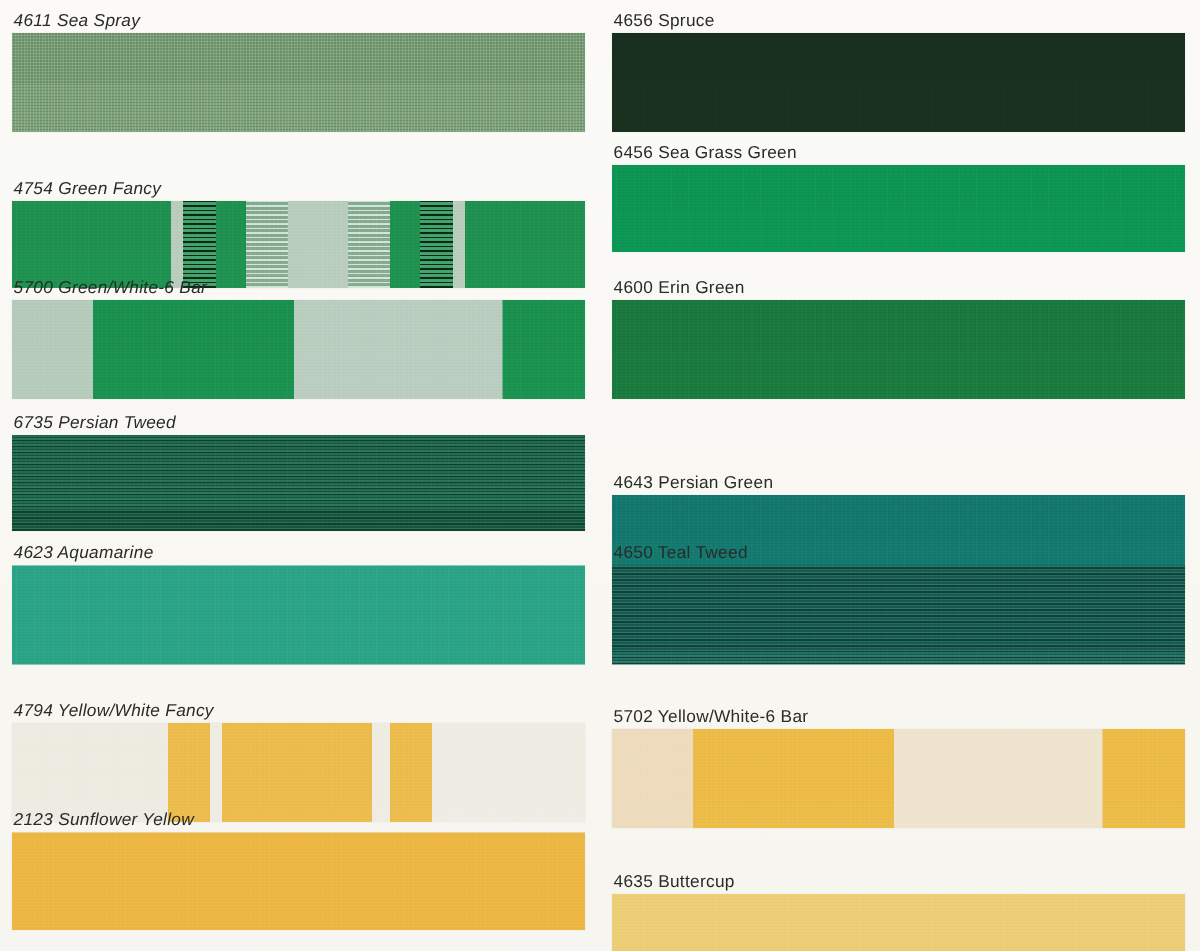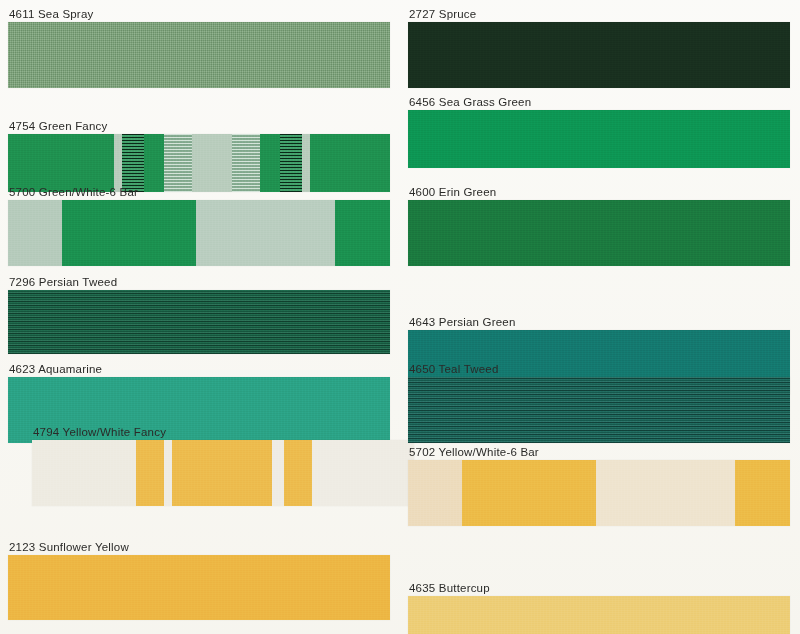--- a/index.html
+++ b/index.html
@@ -26,21 +26,21 @@
       linear-gradient(180deg, rgba(255,255,255,0.55), rgba(247,245,238,0.2)),
       #f6f5ef;
   }
 
   .column {
     position: absolute;
     top: 0;
     width: 398px;
     height: 634px;
   }
-  .column.left  { left: 0px; }
+  .column.left  { left: 0px; font-style: italic; }
   .column.right { left: 400px; }
 
   .row {
     position: absolute;
     left: 8px;
     width: 382px;
   }
 
   .swatch-label {
     font-size: 11.5px;
@@ -191,68 +191,68 @@
         <div class="swatch tex-bands" style="height: 66px; background: rgb(185, 205, 189);">
           <div class="bands">
             <div class="band" style="left: 0px; width: 54px; background: rgb(182, 203, 188);"></div>
             <div class="band" style="left: 54px; width: 134px; background: rgb(27, 145, 80);"></div>
             <div class="band" style="left: 188px; width: 139px; background: rgb(186, 206, 192);"></div>
             <div class="band" style="left: 327px; width: 55px; background: rgb(27, 145, 80);"></div>
           </div>
         </div>
       </div>
       <div class="row" style="top: 276px;">
-        <div class="swatch-label">7296 Persian Tweed</div>
+        <div class="swatch-label">6735 Persian Tweed</div>
         <div class="swatch tex-tweed" style="height: 64px; background: rgb(25, 105, 74);"></div>
       </div>
       <div class="row" style="top: 363px;">
         <div class="swatch-label">4623 Aquamarine</div>
         <div class="swatch tex-solid" style="height: 66px; background: rgb(43, 163, 134);"></div>
       </div>
-      <div class="row" style="top: 426px; margin-left: 24px;">
+      <div class="row" style="top: 468px;">
         <div class="swatch-label">4794 Yellow/White Fancy</div>
         <div class="swatch tex-bands" style="height: 66px; background: rgb(239, 236, 228);">
           <div class="bands">
             <div class="band" style="left: 0px; width: 104px; background: rgb(238, 235, 226);"></div>
             <div class="band" style="left: 104px; width: 28px; background: rgb(237, 188, 78);"></div>
             <div class="band" style="left: 132px; width: 8px; background: rgb(239, 236, 228);"></div>
             <div class="band" style="left: 140px; width: 100px; background: rgb(237, 188, 78);"></div>
             <div class="band" style="left: 240px; width: 12px; background: rgb(239, 236, 228);"></div>
             <div class="band" style="left: 252px; width: 28px; background: rgb(237, 188, 78);"></div>
             <div class="band" style="left: 280px; width: 102px; background: rgb(239, 236, 228);"></div>
           </div>
         </div>
       </div>
       <div class="row" style="top: 541px;">
         <div class="swatch-label">2123 Sunflower Yellow</div>
         <div class="swatch tex-solid" style="height: 65px; background: rgb(237, 183, 68);"></div>
       </div>
     </div>
   <div class="column right">
       <div class="row" style="top: 8px;">
-        <div class="swatch-label">2727 Spruce</div>
+        <div class="swatch-label">4656 Spruce</div>
         <div class="swatch tex-solid" style="height: 66px; background: rgb(25, 48, 31);"></div>
       </div>
       <div class="row" style="top: 96px;">
         <div class="swatch-label">6456 Sea Grass Green</div>
         <div class="swatch tex-solid" style="height: 58px; background: rgb(13, 150, 84);"></div>
       </div>
       <div class="row" style="top: 186px;">
         <div class="swatch-label">4600 Erin Green</div>
         <div class="swatch tex-solid" style="height: 66px; background: rgb(27, 122, 63);"></div>
       </div>
       <div class="row" style="top: 276px; margin-top: 40px;">
         <div class="swatch-label">4643 Persian Green</div>
         <div class="swatch tex-solid" style="height: 64px; background: rgb(20, 121, 111);"></div>
       </div>
       <div class="row" style="top: 363px;">
         <div class="swatch-label">4650 Teal Tweed</div>
         <div class="swatch tex-tweed" style="height: 66px; background: rgb(26, 107, 94);"></div>
       </div>
-      <div class="row" style="top: 446px;">
+      <div class="row" style="top: 472px;">
         <div class="swatch-label">5702 Yellow/White-6 Bar</div>
         <div class="swatch tex-bands" style="height: 66px; background: rgb(238, 217, 182);">
           <div class="bands">
             <div class="band" style="left: 0px; width: 54px; background: rgb(237, 220, 189);"></div>
             <div class="band" style="left: 54px; width: 134px; background: rgb(237, 188, 72);"></div>
             <div class="band" style="left: 188px; width: 139px; background: rgb(239, 228, 207);"></div>
             <div class="band" style="left: 327px; width: 55px; background: rgb(237, 188, 72);"></div>
           </div>
         </div>
       </div>

